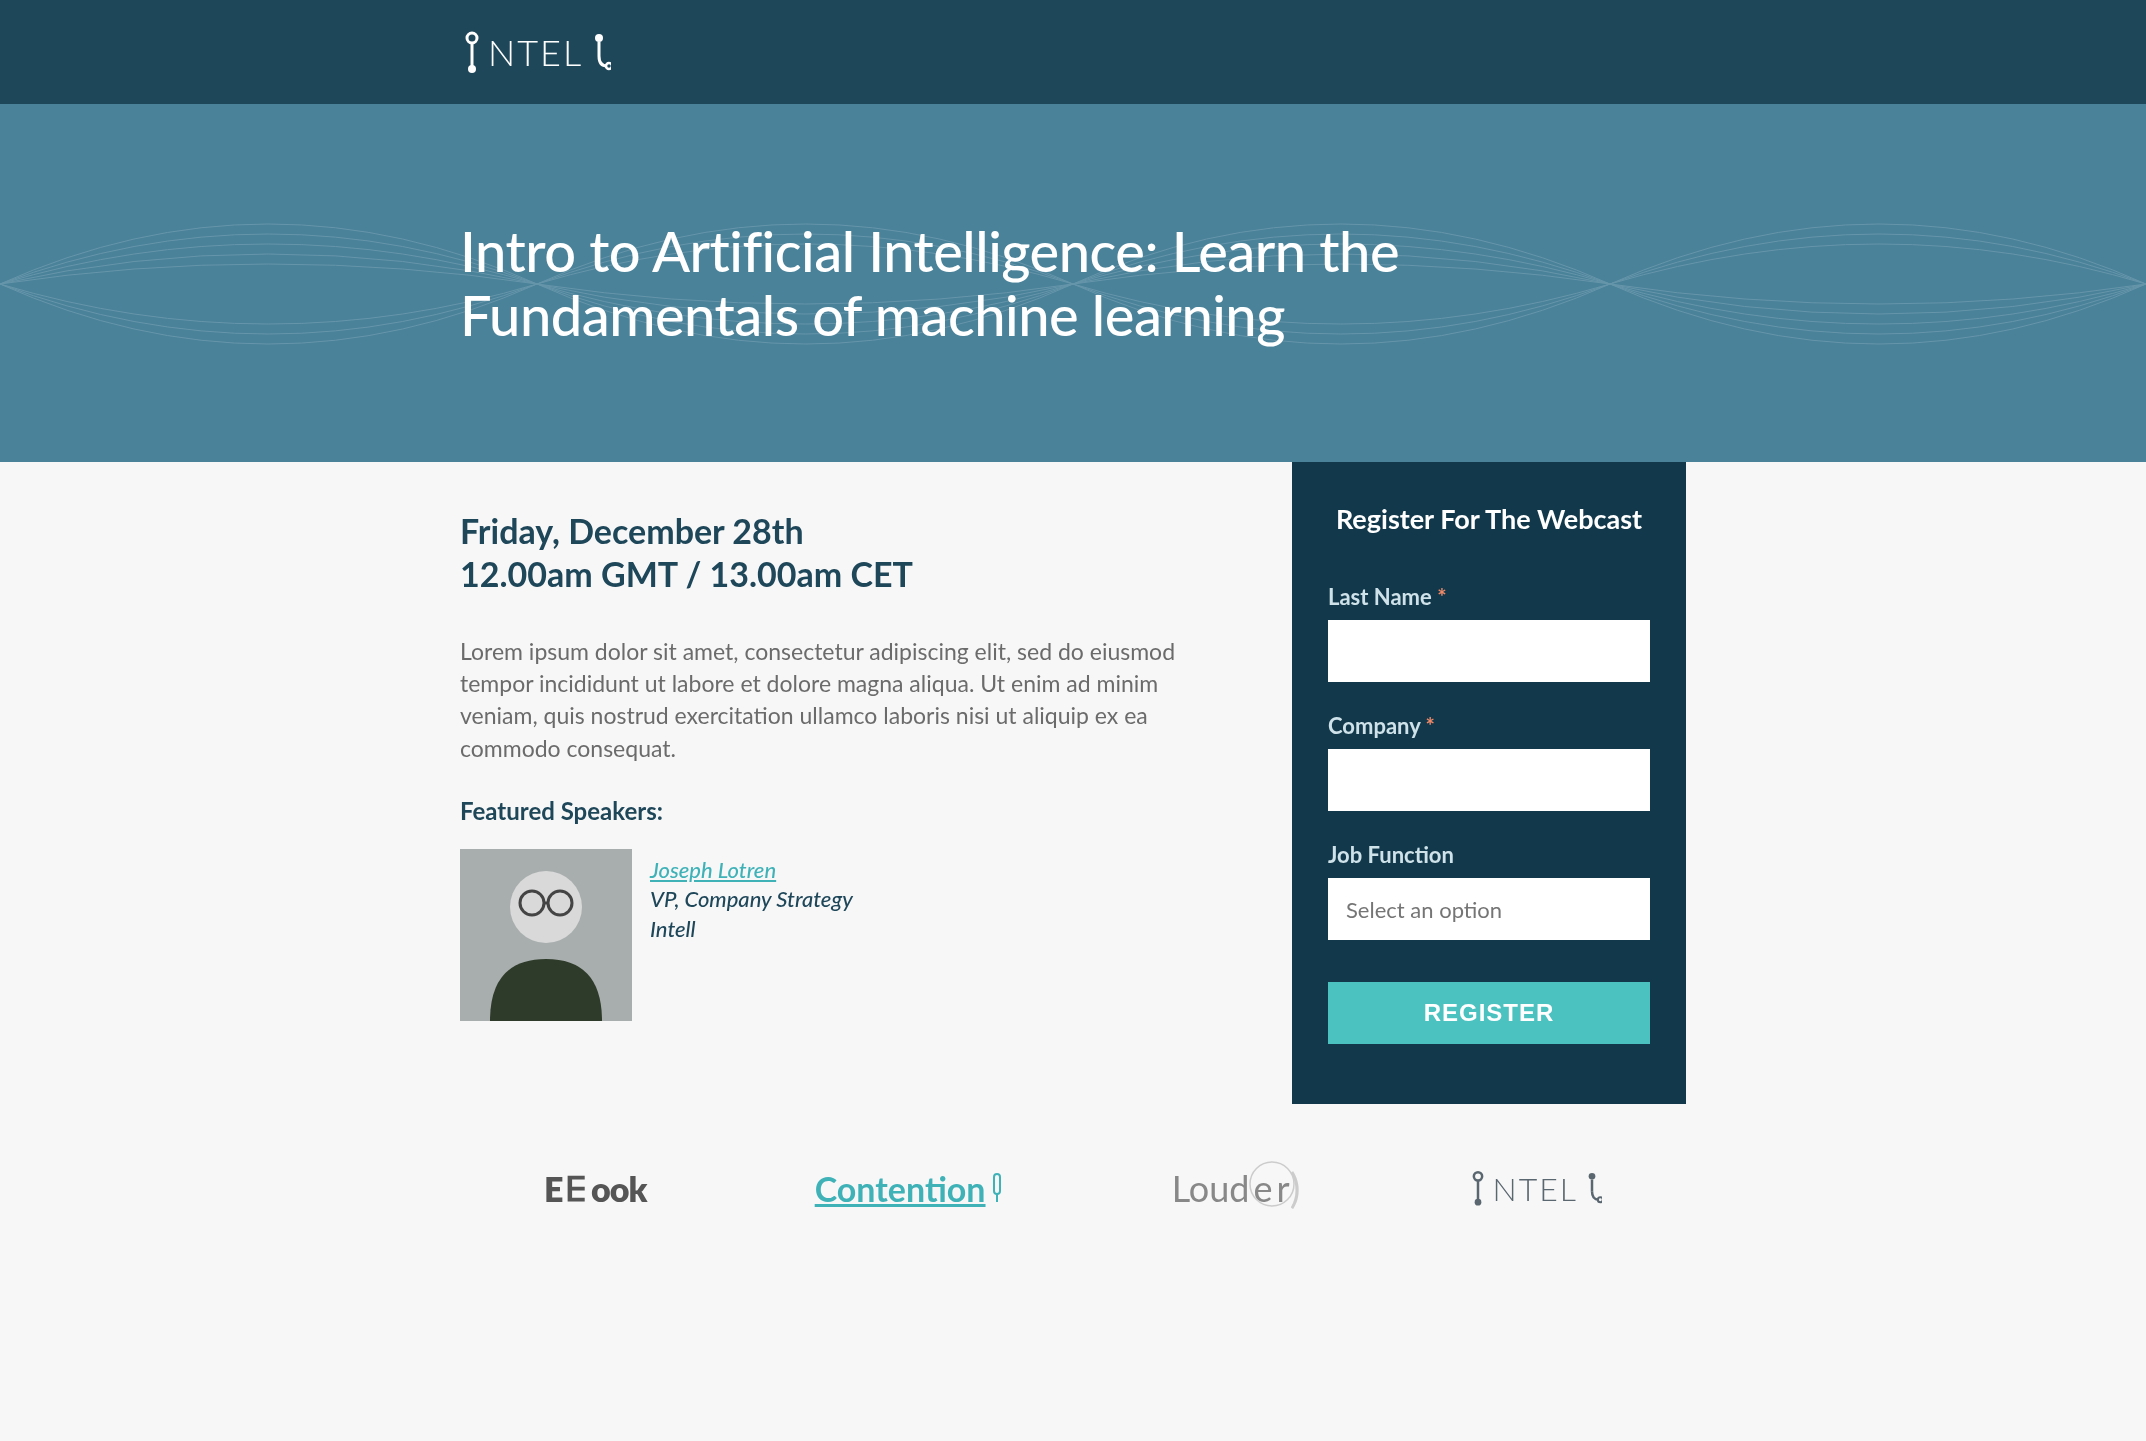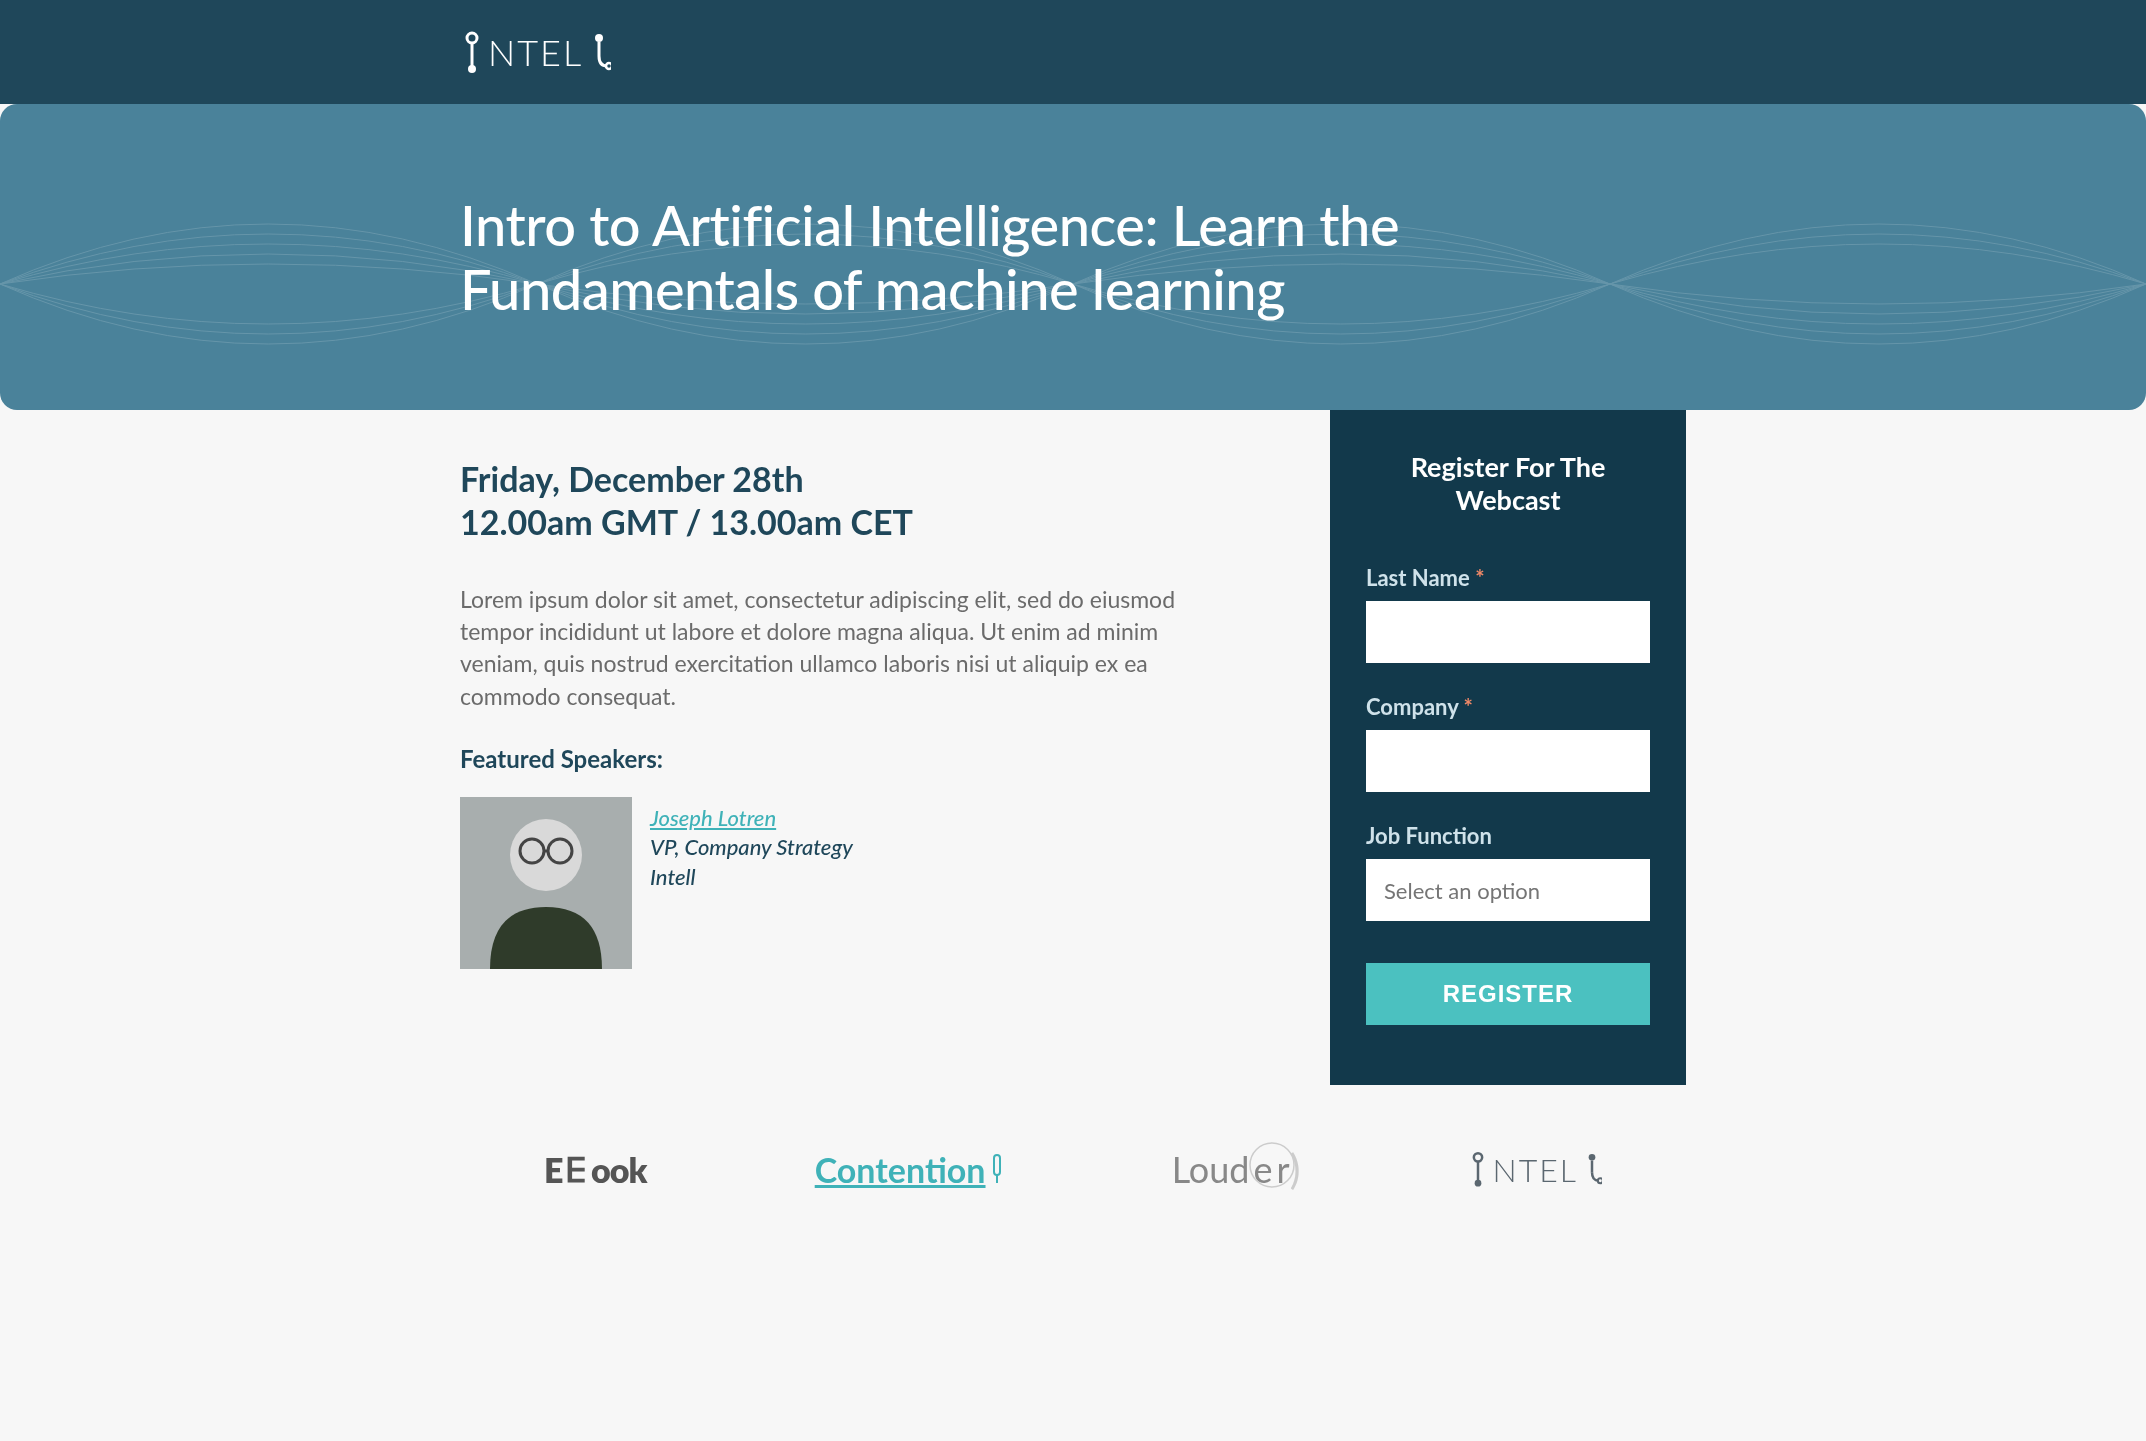--- a/index.html
+++ b/index.html
@@ -28,25 +28,24 @@
     color: #fff;
     font-size: 36px;
     font-weight: 300;
     letter-spacing: 2px;
   }
   .logo svg { display:block; }
   
   .hero {
     background: #4a829a;
     position: relative;
-    height: 306px;
+    height: 358px;
     display: flex;
     align-items: center;
     overflow: hidden;
-    border-radius: 17px;
   }
   .hero-waves {
     position: absolute;
     left:0; right:0; top:0; bottom:0;
     opacity: 0.25;
     pointer-events:none;
   }
   .hero h1 {
     color: #fff;
     font-size: 56px;
@@ -108,21 +107,21 @@
     line-height: 1.35;
   }
   .speaker-name {
     color: #3fb2b8;
     text-decoration: underline;
     font-weight: 500;
   }
   .speaker-title, .speaker-org { color: #1f475a; font-weight:500; }
   
   .form-panel {
-    width: 356px;
+    width: 394px;
     background: #12394b;
     padding: 40px 36px 60px 36px;
     color: #d9e6ec;
   }
   .form-title {
     color: #fff;
     font-size: 27px;
     font-weight: 700;
     text-align: center;
     margin-bottom: 48px;

